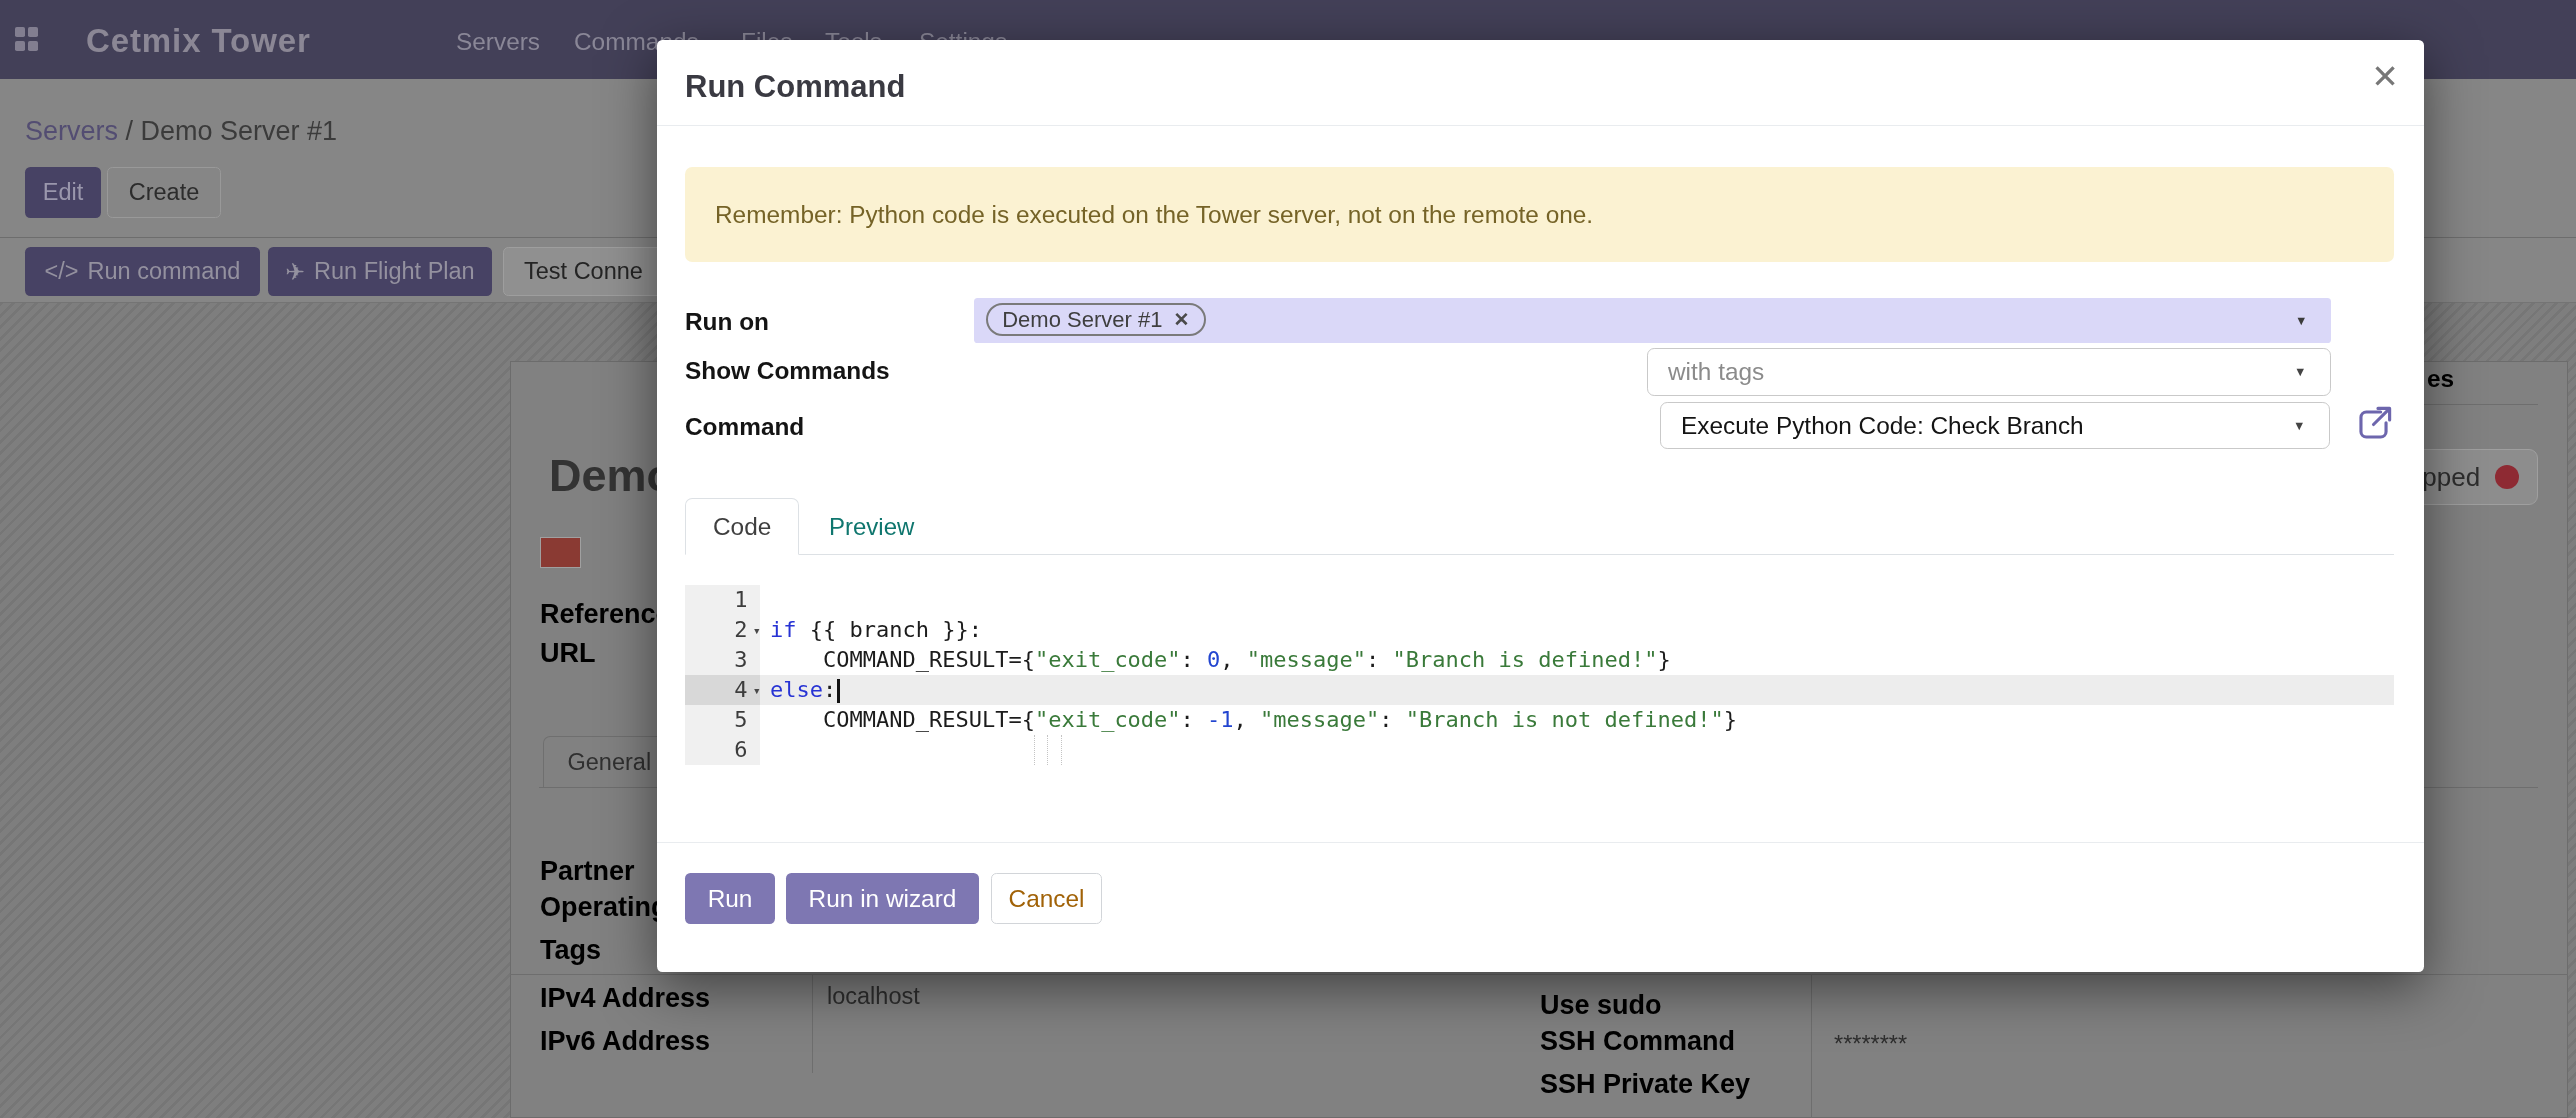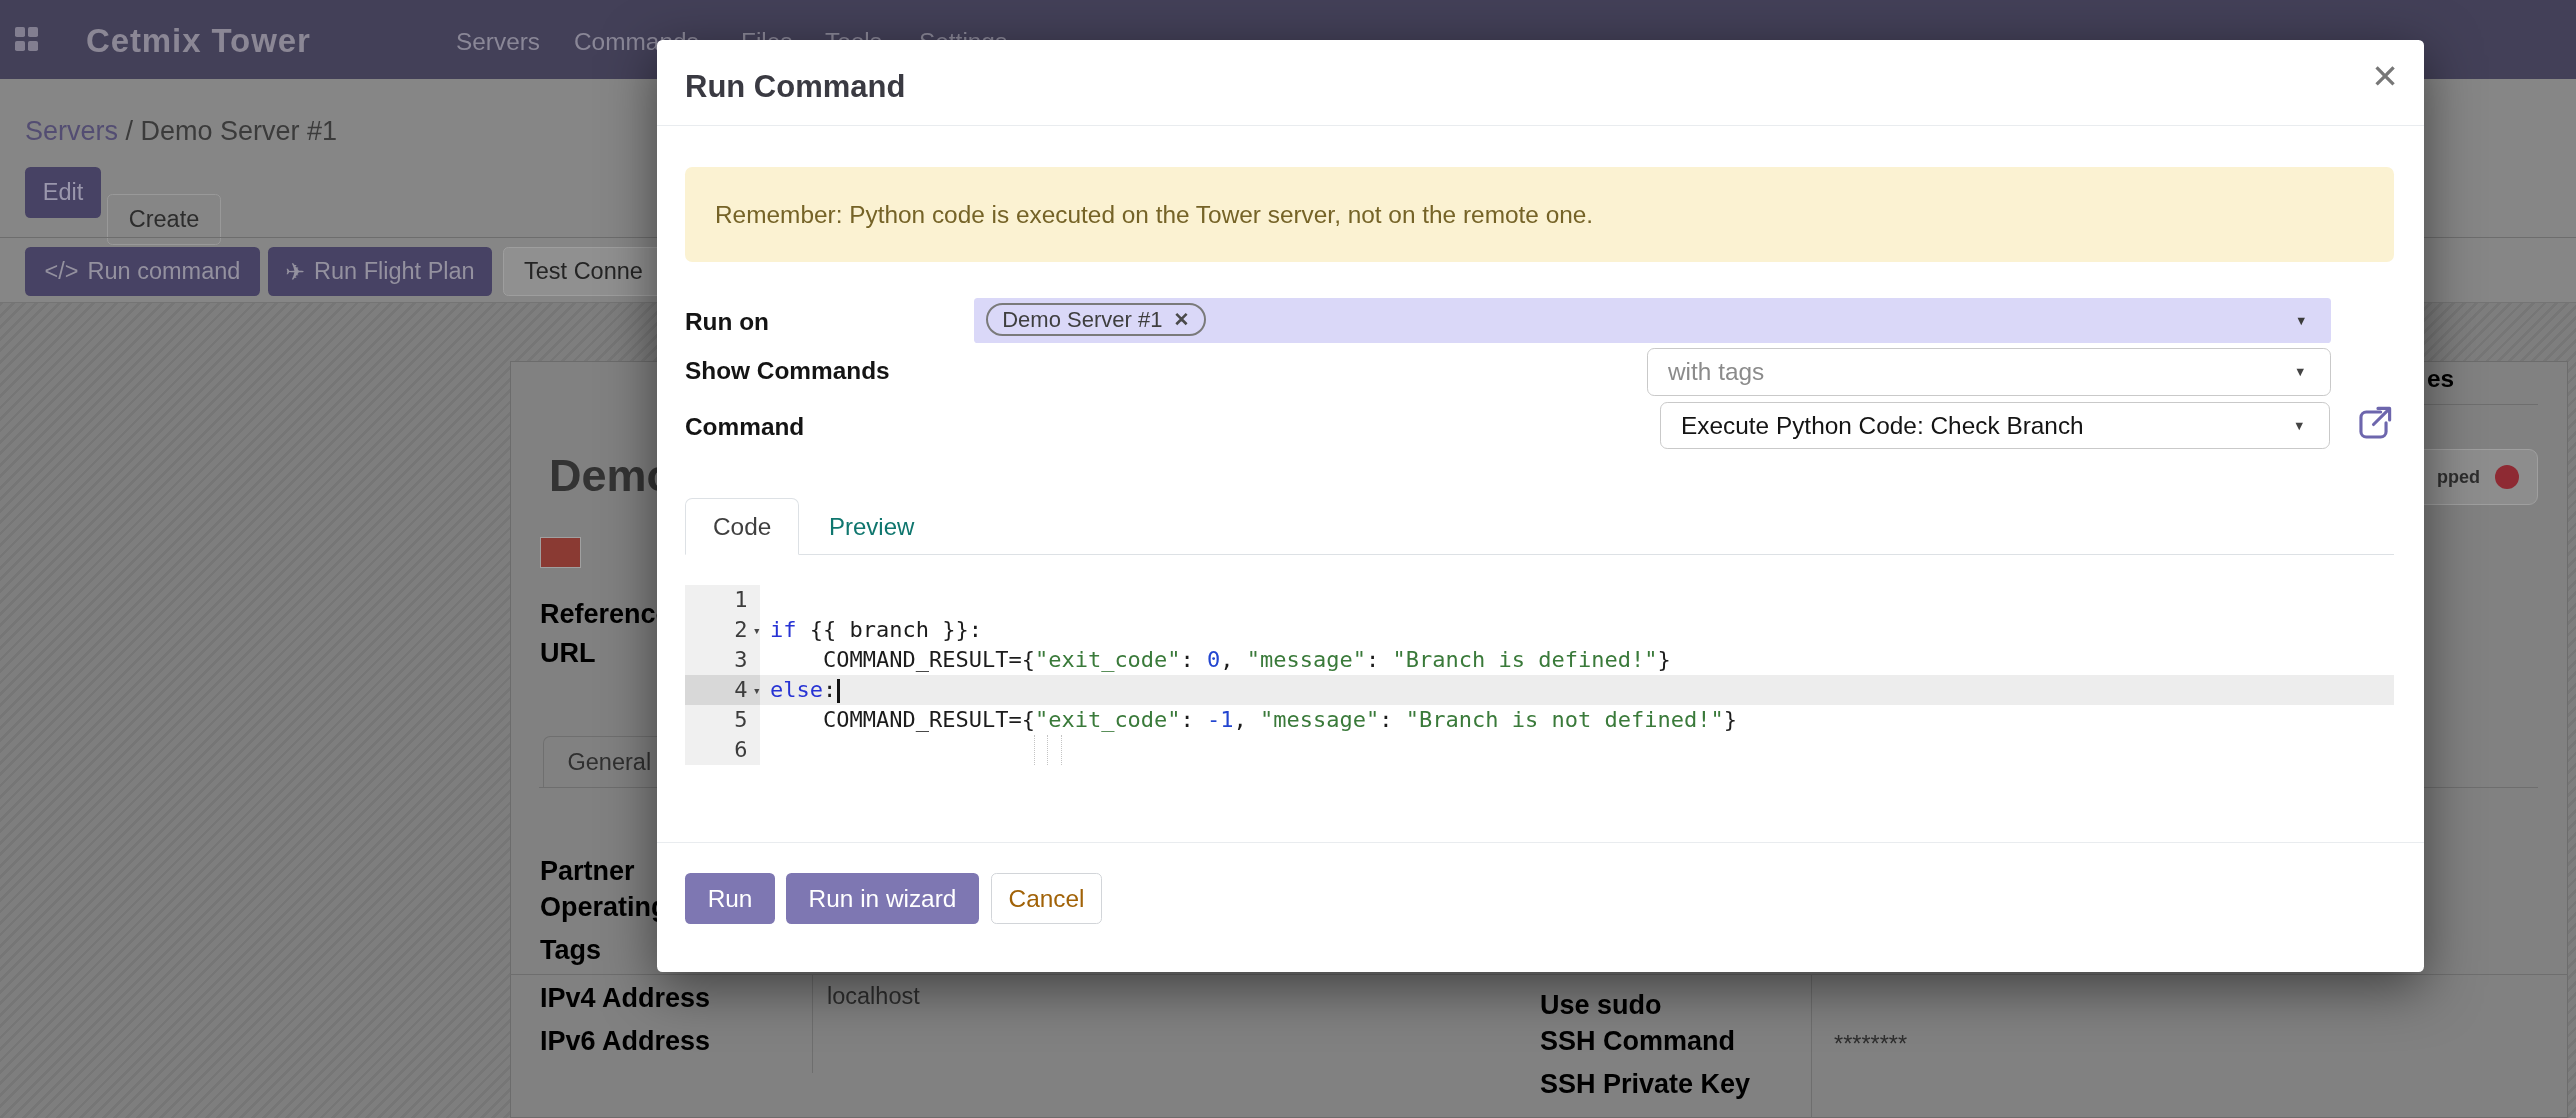--- a/index.html
+++ b/index.html
@@ -28,21 +28,21 @@
     background-image:repeating-linear-gradient(135deg,#767676 0 2.7px,#7e7e7e 2.7px 8.1px); z-index:0; }
   .card { position:absolute; left:510px; top:361px; width:2058px; height:757px; background:#818181; border:0.9px solid #6c6c6c; z-index:1; }
   .bg-label { position:absolute; font-size:27px; font-weight:700; color:#000000; z-index:1; white-space:nowrap; }
   .bg-value { position:absolute; font-size:23.5px; color:#2e2e2e; z-index:1; white-space:nowrap; }
   .bg-line { position:absolute; background:#6e6e6e; z-index:1; }
   .title-clip { position:absolute; left:549px; top:450px; width:108px; height:58px; overflow:hidden; z-index:1; }
   .title-clip div { font-size:45px; font-weight:700; color:#333; white-space:nowrap; }
   .swatch { position:absolute; left:540px; top:537px; width:41px; height:31px; background:#8a3a33; border:1.8px solid #a0a0a0; z-index:1; }
   .gen-tab { position:absolute; left:543px; top:736px; width:154px; height:51px; border:0.9px solid #6f6f6f; border-bottom:none; border-radius:7.2px 7.2px 0 0; z-index:1; font-size:23.5px; color:#303030; display:flex; align-items:center; padding-left:23.5px; }
   .status-pill { position:absolute; left:2339px; top:449px; width:199px; height:56px; background:#8d8d8d; border:1.8px solid #9f9f9f; border-radius:9px; display:flex; align-items:center; justify-content:flex-end; gap:14.5px; padding-right:18px; z-index:1; }
-  .status-pill .s-label { font-size:18px; font-weight:700; color:#2d2d2d; }
+  .status-pill .s-label { font-size:26px; font-weight:400; color:#2d2d2d; }
   .status-dot { width:24.4px; height:24.4px; border-radius:50%; background:#8e2a33; }
 
   
   .modal { position:absolute; left:657px; top:40px; width:1767px; height:932px; background:#fff; border-radius:5.4px; box-shadow:0 14.5px 54px rgba(0,0,0,.5); z-index:10; }
   .m-title { position:absolute; left:28px; top:29px; font-size:31px; font-weight:600; color:#3a3a42; }
   .m-close { position:absolute; right:25px; top:20px; font-size:33px; color:#777; cursor:pointer; line-height:1; }
   .m-head-line { position:absolute; left:0; top:85px; width:100%; height:0; border-top:1.8px solid #e9ecef; }
   .m-alert { position:absolute; left:28px; top:127px; width:1709px; height:95px; background:#fbf2d2; border-radius:7.2px; display:flex; align-items:center; padding-left:30px; font-size:24.4px; color:#756327; }
   .m-label { position:absolute; left:28px; font-size:24.4px; font-weight:700; color:#141414; }
   .fld-lav { background:#dad8f8; border-radius:3.6px; border:none; }
@@ -91,21 +91,21 @@
   <div class="nav-item" style="left:574px">Commands</div>
   <div class="nav-item" style="left:741px">Files</div>
   <div class="nav-item" style="left:825px">Tools</div>
   <div class="nav-item" style="left:919px">Settings</div>
 </div>
 
 <div class="breadcrumb">
   <span class="bc-link">Servers</span><span> / </span><span>Demo Server #1</span>
 </div>
 <button class="btn-dim-primary" style="left:25px; top:167px; width:76px;">Edit</button>
-<button class="btn-dim-outline" style="left:107px; top:167px; width:114px;margin-top:27px;">Create</button>
+<button class="btn-dim-outline" style="left:107px; top:167px; width:114px;">Create</button>
 
 <div class="statusbar">
   <button class="sb-btn sb-purple" style="left:25px; width:235px;">
     <span>&lt;/&gt;</span>
       <span>Run command</span>
   </button>
   <button class="sb-btn sb-purple" style="left:268px; width:224px;">
     <span>✈</span>
       <span>Run Flight Plan</span>
   </button>

